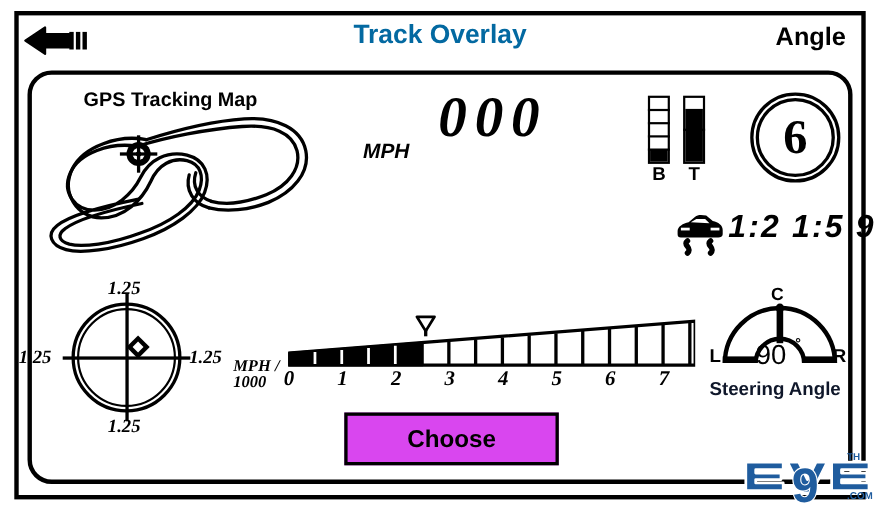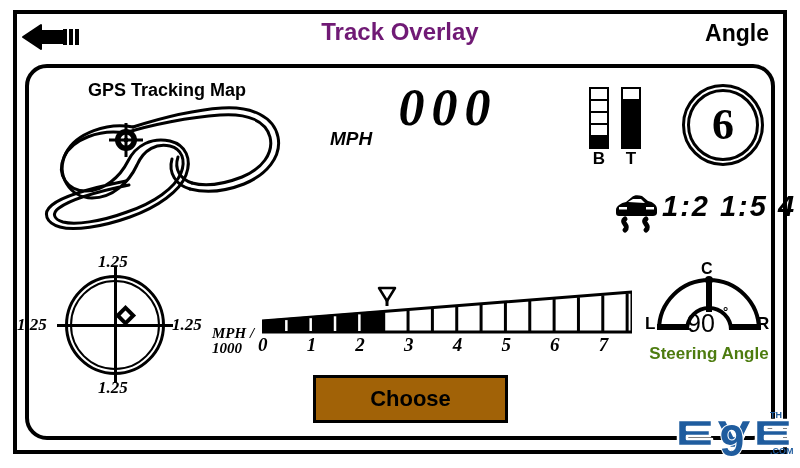--- a/index.html
+++ b/index.html
@@ -48,21 +48,21 @@
     height: 30px;
   }
   .title {
     position: absolute;
     left: 0;
     top: 6px;
     width: 774px;
     text-align: center;
     font-size: 24px;
     font-weight: bold;
-    color: #701a75;
+    color: #0369a1;
     letter-spacing: 0px;
   }
   .exit-label {
     position: absolute;
     right: 18px;
     top: 8px;
     font-size: 23px;
     font-weight: bold;
     color: #000;
   }
@@ -76,21 +76,21 @@
     height: 376px;
     border: 4px solid #000;
     border-radius: 22px;
     box-sizing: border-box;
     background: #fff;
   }
 
   
   .gps-title {
     position: absolute;
-    left: 88px;
+    left: 76px;
     top: 80px;
     font-size: 18px;
     font-weight: bold;
     color: #000;
     white-space: nowrap;
     text-align: right;
   }
   .gps-map {
     position: absolute;
     left: 30px;
@@ -415,37 +415,37 @@
     top: 42px;
     font-size: 13px;
     font-weight: bold;
     color: #000;
   }
   .steer-label {
     position: absolute;
     left: 645px;
     top: 344px;
     width: 128px;
-    text-align: center;
+    text-align: left;
     font-size: 17px;
     font-weight: bold;
-    color: #4d7c0f;
+    color: #0f172a;
     white-space: nowrap;
   }
 
   
   .choose-btn {
     position: absolute;
     left: 313px;
     top: 375px;
     width: 195px;
     height: 48px;
     border: 3px solid #000;
     box-sizing: border-box;
-    background: #a16207;
+    background: #d946ef;
     display: flex;
     align-items: center;
     justify-content: center;
     font-size: 22px;
     font-weight: bold;
     color: #000;
     cursor: pointer;
   }
 
   
@@ -552,21 +552,21 @@
       <path d="M16 10 L21 7 L29 7 L33 11 Z" fill="#fff"></path>
       <rect x="7" y="15" width="8" height="2.5" fill="#fff"></rect>
       <rect x="34" y="15" width="8" height="2.5" fill="#fff"></rect>
       <g fill="none" stroke="#000" stroke-width="5" stroke-linecap="round">
         <path d="M13 27 C8 31 18 33 13 38"></path>
         <path d="M34 27 C29 31 39 33 34 38"></path>
       </g>
     </svg>
   </div>
 
-  <div class="lap-value">1:2 1:5 4</div>
+  <div class="lap-value">1:2 1:5 9</div>
 
   <div class="gmeter">
     <div class="g-circle-outer"></div>
     <div class="g-circle-inner"></div>
     <div class="g-cross-h"></div>
     <div class="g-cross-v"></div>
     <div class="g-dot"></div>
     <div class="g-dot-core"></div>
 
     <div class="g-lbl top">1.25</div>

